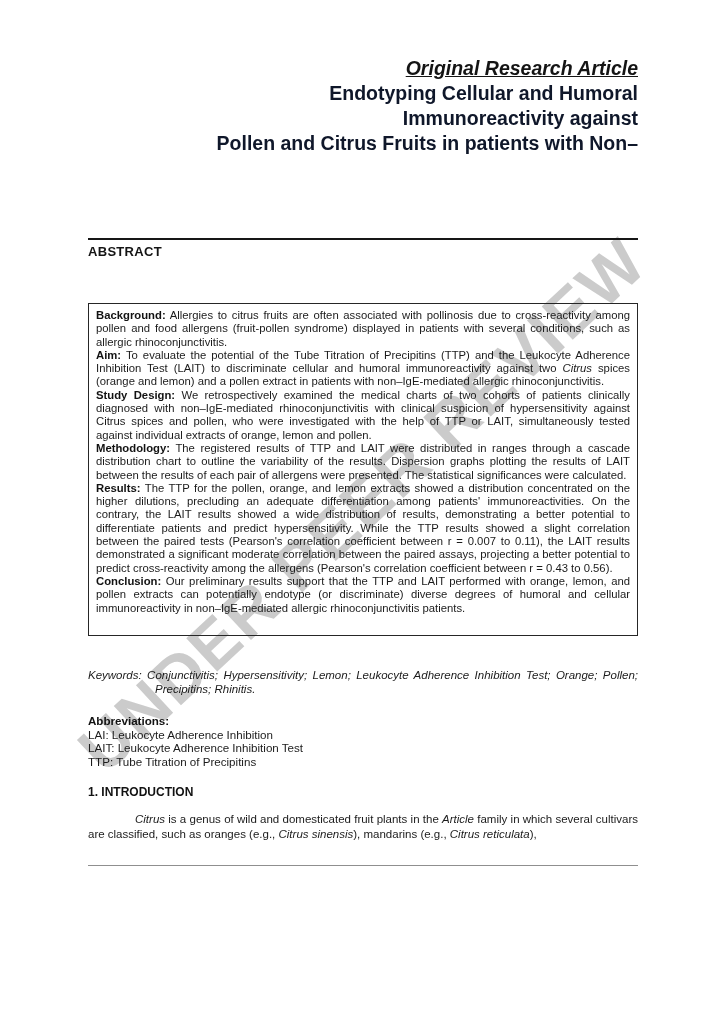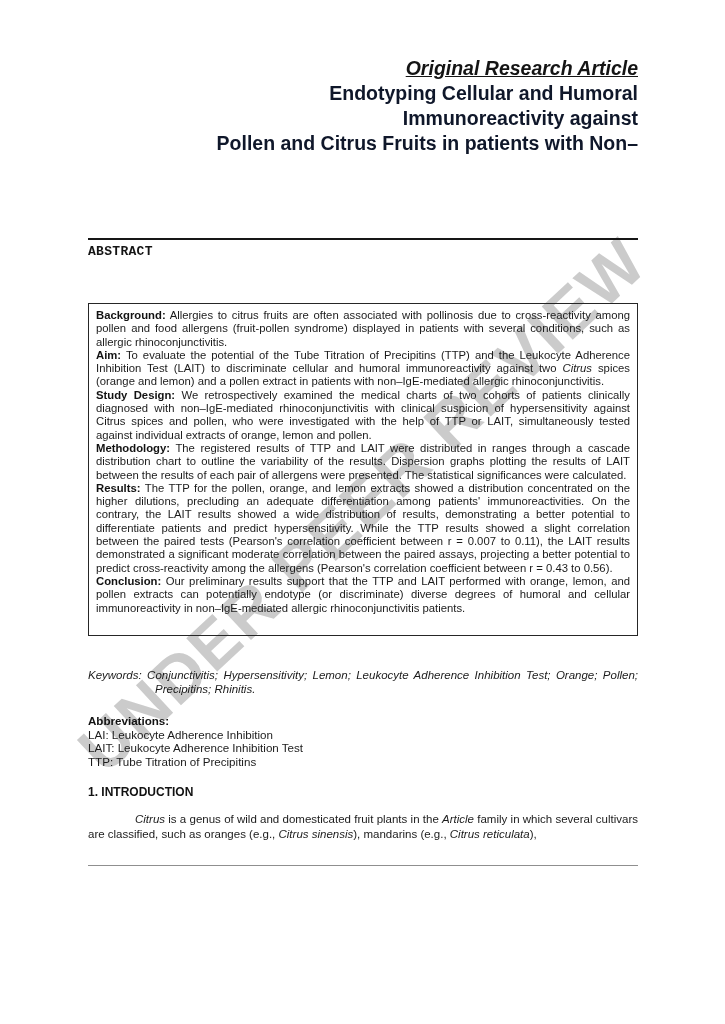--- a/index.html
+++ b/index.html
@@ -51,21 +51,20 @@
     border: none;
     border-top: 2px solid #161616;
     width: 100%;
   }
   .abstract-heading {
     margin-top: 4px;
     font-size: 13px;
     font-weight: bold;
     letter-spacing: 0.3px;
     color: #141414;
-    font-family: Liberation Mono, monospace;
   }
   .abstract-box {
     margin-top: 44px;
     border: 1.5px solid #262626;
     padding: 5px 7px 20px 7px;
   }
   .abs-sec {
     font-size: 11.3px;
     line-height: 13.3px;
     text-align: justify;

